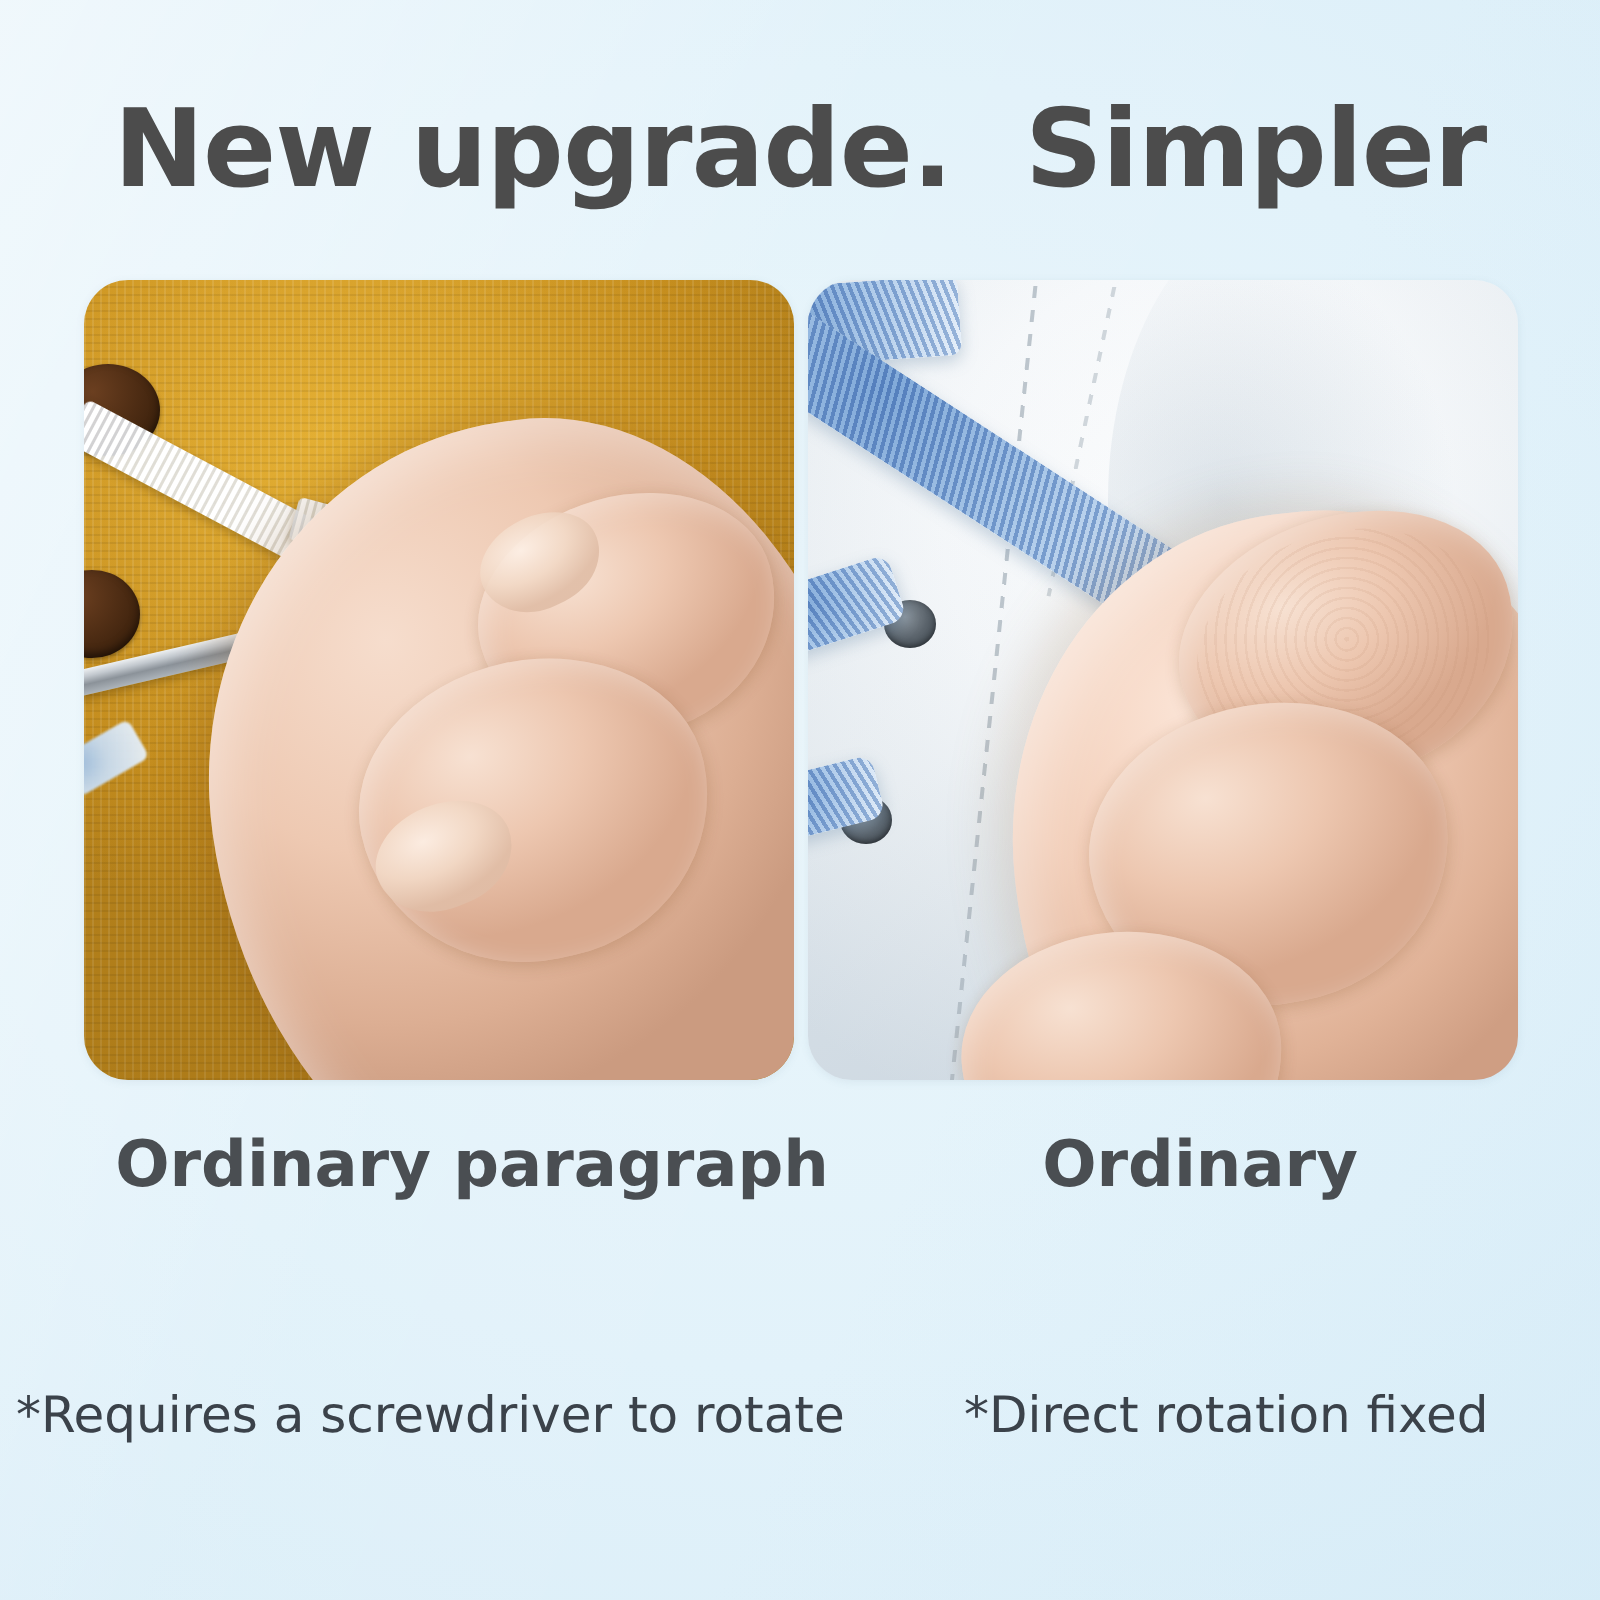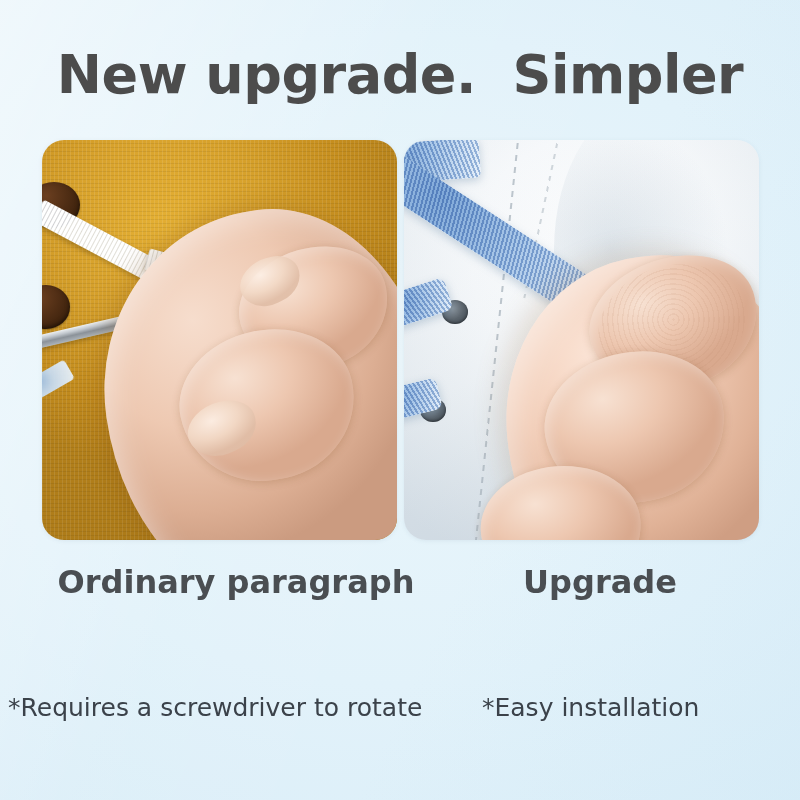--- a/index.html
+++ b/index.html
@@ -452,29 +452,28 @@
       <div class="hand-right"></div>
       <div class="finger finger-r1"></div>
       <div class="fingerprint"></div>
       <div class="finger finger-r2"></div>
       <div class="finger finger-r3"></div>
     </div>
   </div>
 
   <div class="col-heading heading-left">Ordinary paragraph</div>
 
-  <div class="col-heading heading-right">Upgrade</div>
+  <div class="col-heading heading-right">Ordinary</div>
 
   <div class="bullets bullets-left">
     <span class="line">*Requires a screwdriver to rotate</span>
     
     
     
   </div>
 
   <div class="bullets bullets-right">
-    <span class="line">*Easy installation</span>
     <span class="line">*Direct rotation fixed</span>
     
     
   </div>
 
 </div>
 
 </body></html>

